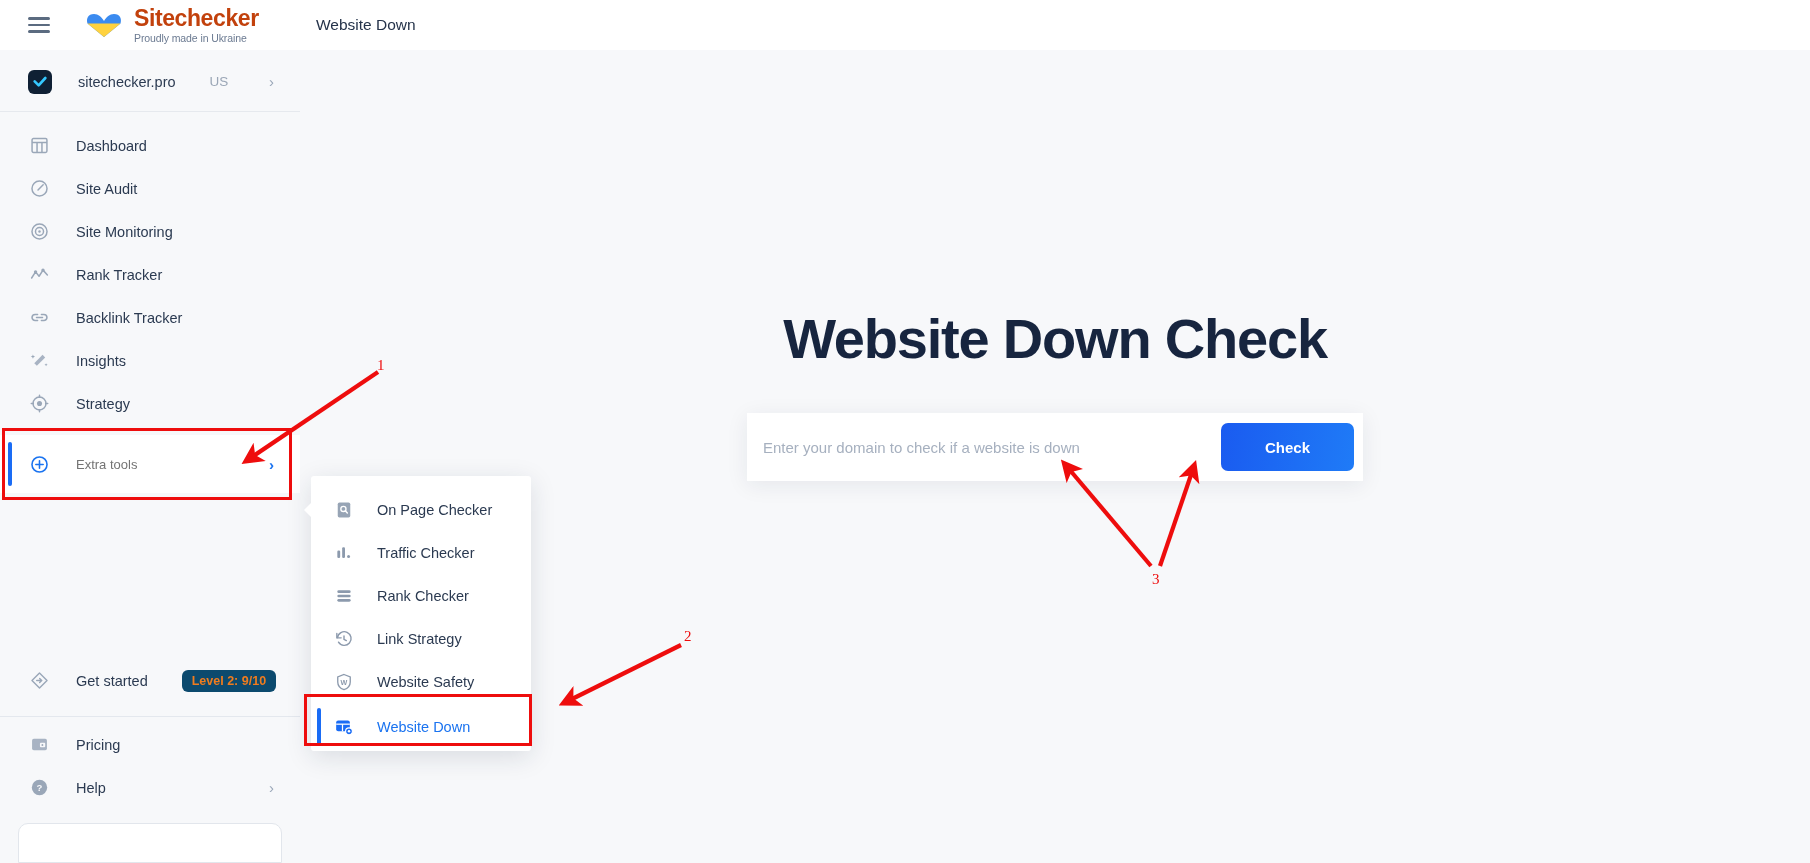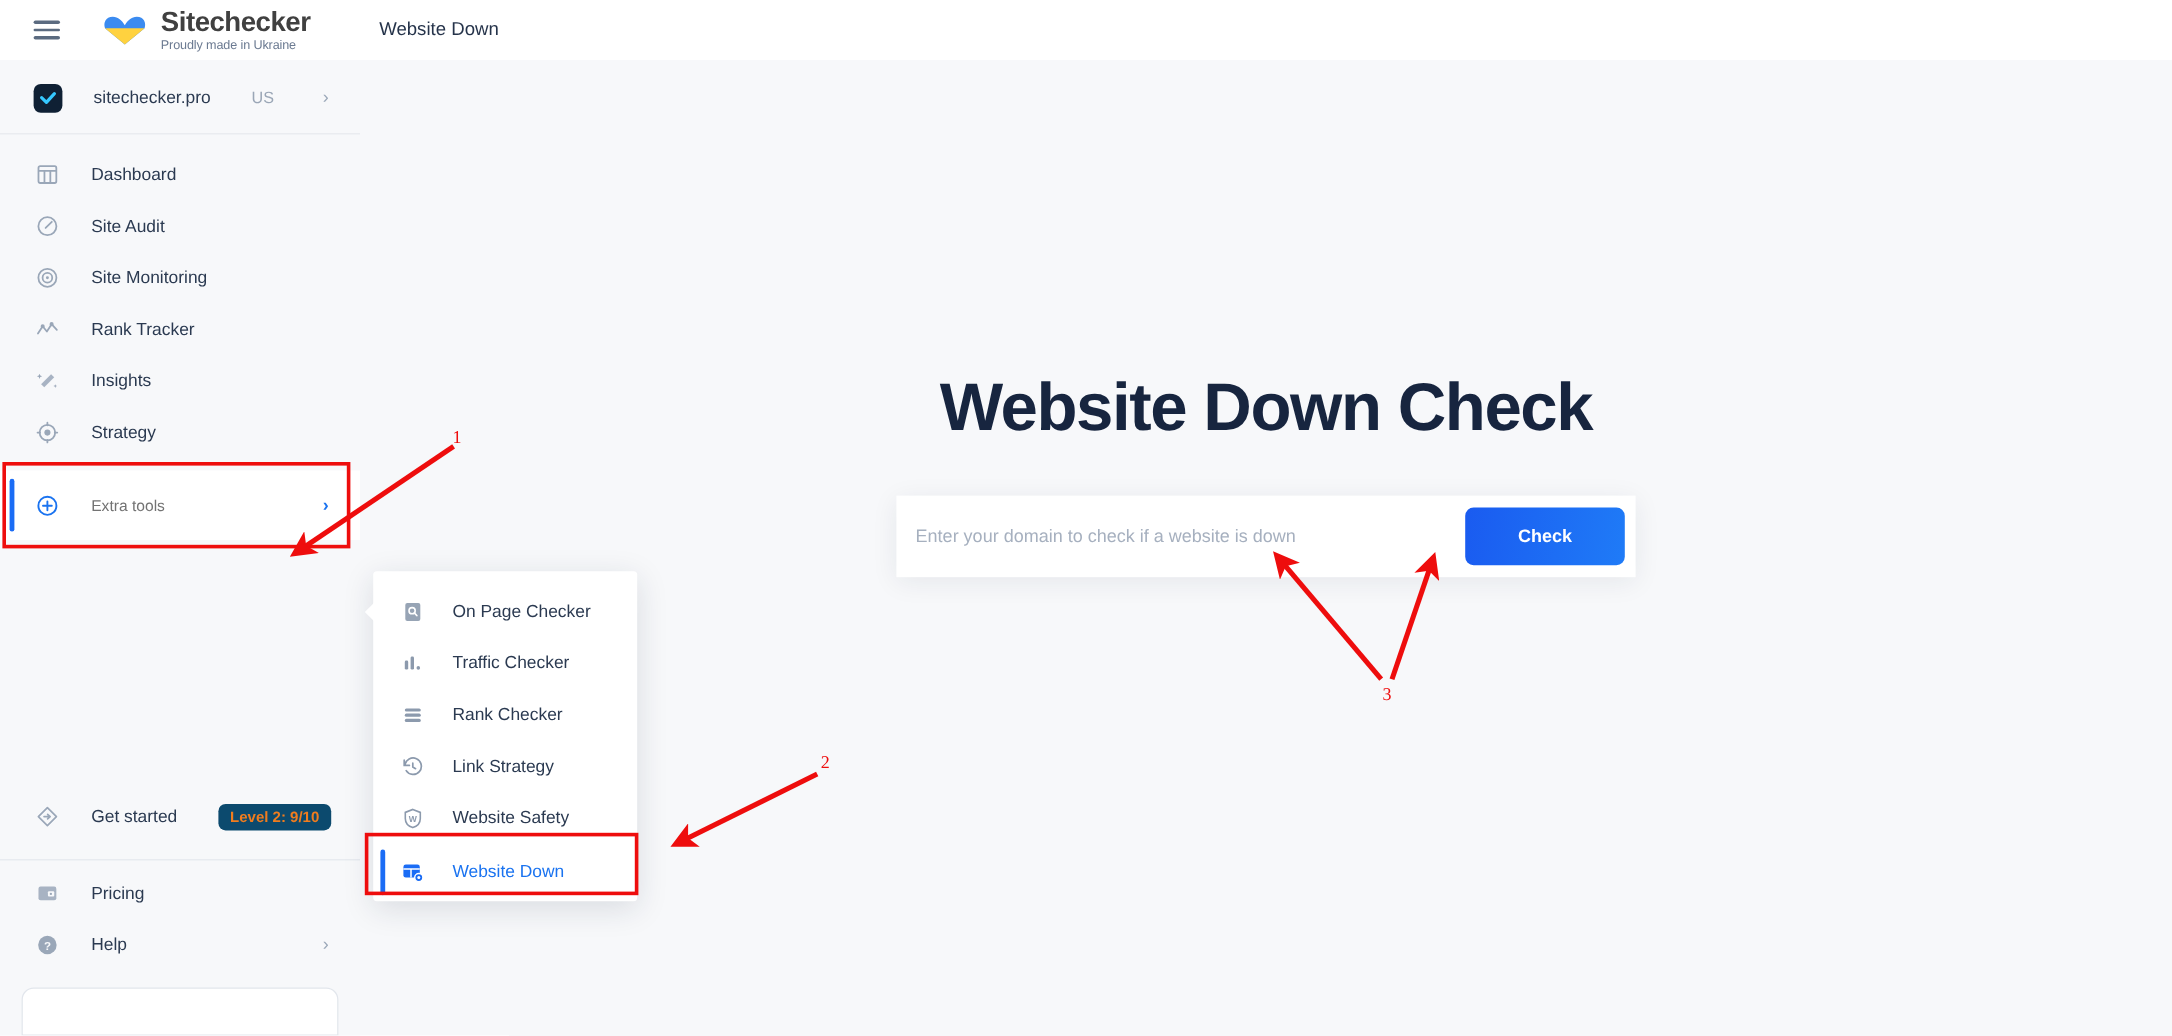--- a/index.html
+++ b/index.html
@@ -24,21 +24,21 @@
     height: 50px; background: #ffffff;
     display: flex; align-items: center;
     padding-left: 28px; gap: 36px;
     flex: 0 0 50px;
   }
   .hamburger { display: flex; flex-direction: column; gap: 4px; cursor: pointer; }
   .hamburger span { display: block; width: 22px; height: 2.5px; background: #5b6b80; border-radius: 2px; }
   .logo-wrap { display: flex; align-items: center; gap: 8px; }
   .logo-heart { width: 40px; height: 30px; position: relative; flex: 0 0 40px; }
   .logo-text-block { display: flex; flex-direction: column; line-height: 1; }
-  .logo-name { font-size: 23px; font-weight: 700; color: #404040; letter-spacing: -0.4px; }
+  .logo-name { font-size: 23px; font-weight: 700; color: #c2410c; letter-spacing: -0.4px; }
   .logo-tag { font-size: 10.5px; color: #6b7a91; margin-top: 3px; letter-spacing: -0.1px; }
 
   .side-top { background: #f7f8fa; padding-top: 10px; }
   .nav-item {
     display: flex; align-items: center; height: 43px;
     padding-left: 28px; gap: 26px; cursor: pointer;
     position: relative;
   }
   .nav-item .label { font-size: 14.5px; color: #2b3a51; white-space: nowrap; }
   .nav-item .sub { font-size: 13.5px; color: #9aa6b6; margin-left: 8px; }
@@ -244,20 +244,30 @@
             <svg viewBox="0 0 24 24" fill="none" stroke="currentColor" stroke-width="1.7" stroke-linecap="round" stroke-linejoin="round">
               <path d="M3 16 L7.5 9 L11.5 14 L16 7 L21 12.5"></path>
               <circle cx="7.5" cy="9" r="1.1" fill="currentColor"></circle>
               <circle cx="16" cy="7" r="1.1" fill="currentColor"></circle>
             </svg>
           </span>
           <span class="label">Rank Tracker</span>
         </div>
         <div class="nav-item">
           <span class="nav-icon">
+            <svg viewBox="0 0 24 24" fill="none" stroke="currentColor" stroke-width="1.8" stroke-linecap="round">
+              <path d="M9.8 8.5 H7 a3.5 3.5 0 0 0 0 7 h2.8"></path>
+              <path d="M14.2 8.5 H17 a3.5 3.5 0 0 1 0 7 h-2.8"></path>
+              <path d="M8.6 12 H15.4"></path>
+            </svg>
+          </span>
+          <span class="label">Backlink Tracker</span>
+        </div>
+        <div class="nav-item">
+          <span class="nav-icon">
             <svg viewBox="0 0 24 24" fill="none" stroke="currentColor" stroke-width="1.7" stroke-linejoin="round">
               <path d="M15.5 5.5 L18.5 8.5 L9 18 L6 15 Z" fill="currentColor" stroke="none" opacity="0.85"></path>
               <path d="M4.5 5 L5.2 6.8 L7 7.5 L5.2 8.2 L4.5 10 L3.8 8.2 L2 7.5 L3.8 6.8 Z" fill="currentColor" stroke="none"></path>
               <path d="M19.5 15 L20 16.3 L21.3 16.8 L20 17.3 L19.5 18.6 L19 17.3 L17.7 16.8 L19 16.3 Z" fill="currentColor" stroke="none"></path>
             </svg>
           </span>
           <span class="label">Insights</span>
         </div>
         <div class="nav-item">
           <span class="nav-icon">

